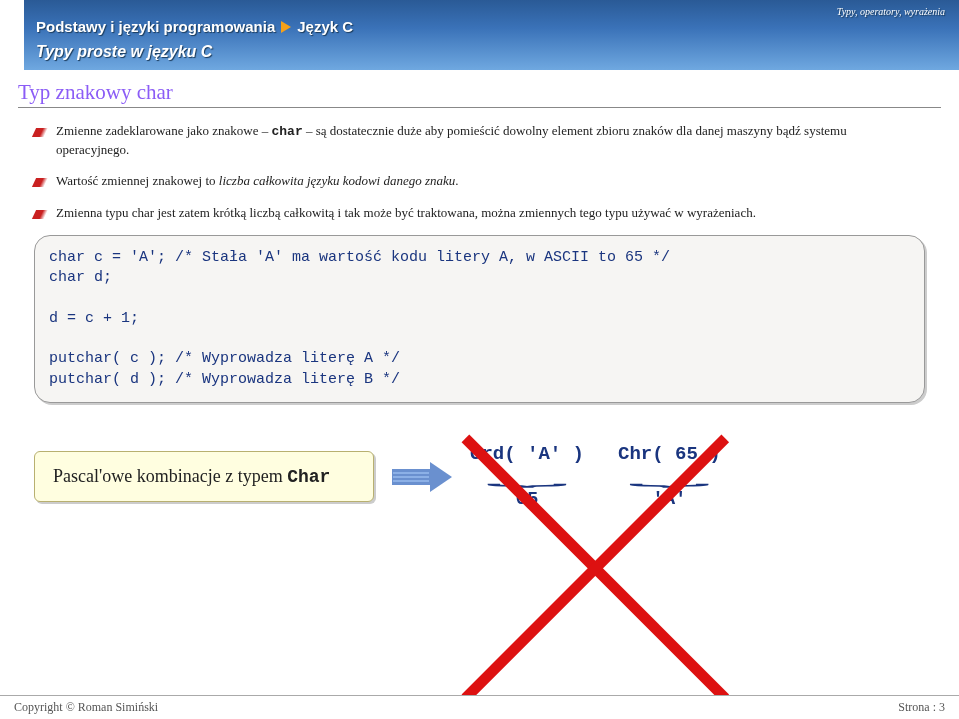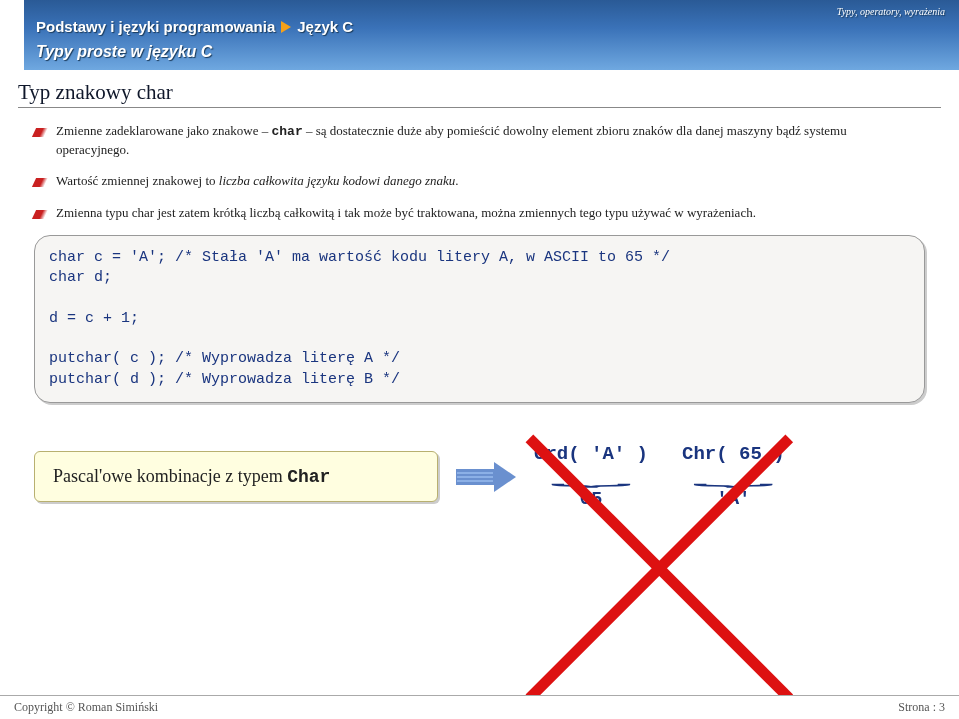--- a/index.html
+++ b/index.html
@@ -43,21 +43,21 @@
     text-shadow: 1px 1px 1px #1a3a5a;
     margin-top: 8px;
     font-style: italic;
   }
   .section-head {
     border-bottom: 1px solid #888;
     margin: 10px 18px 0 18px;
     padding-bottom: 2px;
   }
   .section-title {
-    font-family: Georgia, serif; font-size: 21px; color: #0f172a;
+    font-family: Georgia, serif; font-size: 21px; color: #8b5cf6;
   }
   .content {
     padding: 14px 40px 0 56px;
   }
   .bullet-item {
     font-family: Georgia, serif; font-size: 13px; color: #222;
     margin-bottom: 14px; line-height: 1.35;
     position: relative;
   }
   .bullet-item::before {
@@ -86,21 +86,21 @@
     margin: 40px 34px 0 34px; gap: 18px;
   }
   .pascal-box {
     background: #fffee0;
     border: 1px solid #b8b070;
     border-radius: 6px;
     padding: 14px 18px;
     font-family: Georgia, serif;
     font-size: 18px; color: #222;
     box-shadow: 2px 2px 0 #ccc;
-    width: 404px;
+    width: 340px;
   }
   .arrow-block {
     width: 60px; height: 26px; position: relative;
   }
   .arrow-block .shaft {
     position: absolute; left: 0; top: 5px;
     width: 38px; height: 16px;
     background: repeating-linear-gradient(0deg, #6a90cf 0 2px, #8cb0e6 2px 4px);
     border: 1px solid #6a90cf;
   }

